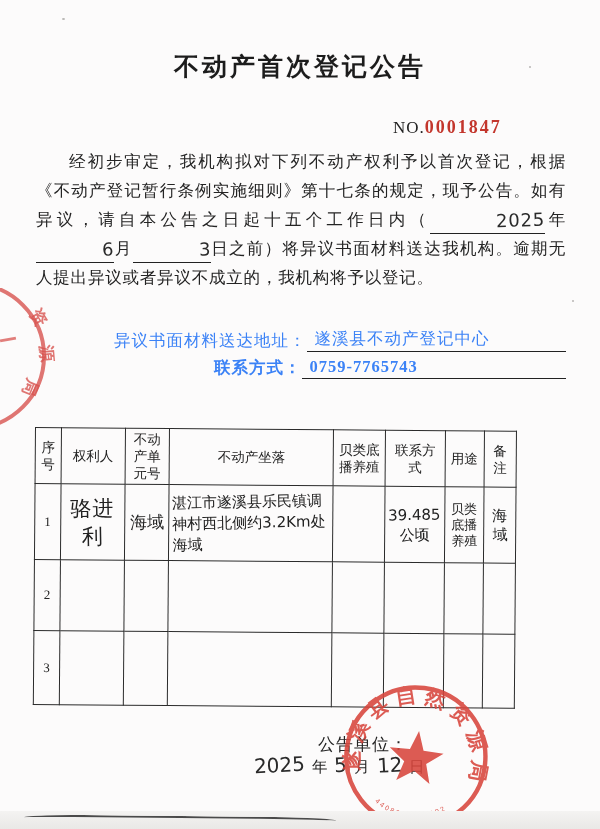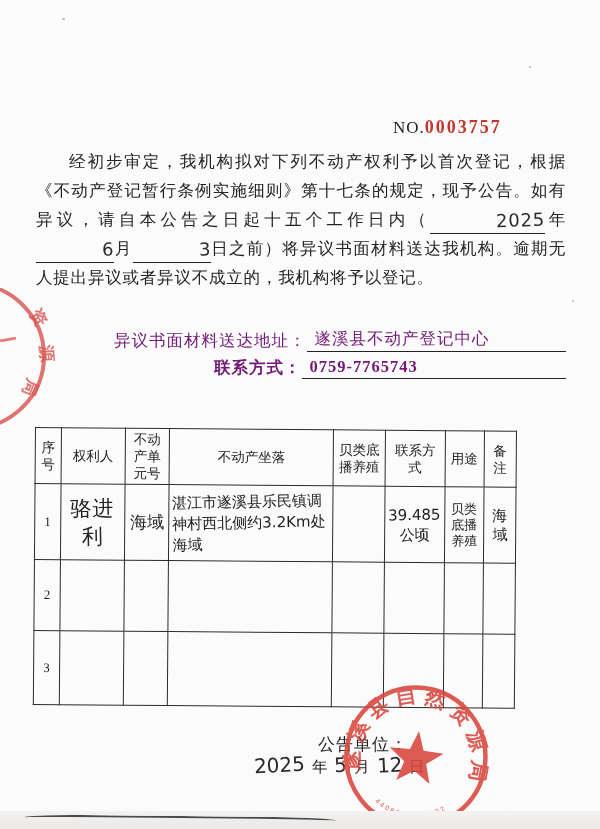--- a/index.html
+++ b/index.html
@@ -35,21 +35,21 @@
   .blank-month { min-width:26px; }
   .blank-day { min-width:22px; }
   .hw {
     font-family:"DejaVu Sans", sans-serif; color:#2a2a2a;
     display:inline-block; transform:rotate(-2deg);
   }
   .blank .hw { font-size:18px; }
   
   .addr-row {
     position:absolute; left:114px; width:452px; display:flex; align-items:flex-end;
-    font-size:16.5px; letter-spacing:1px; color:#701a75;
+    font-size:16.5px; letter-spacing:1px; color:#3b82f6;
   }
   .addr-row.addr { top:328px; }
   .addr-row.contact { top:357px; left:214px; width:352px;font-weight:bold; }
   .addr-row .label { white-space:nowrap; }
   .addr-row .value {
     flex:1; border-bottom:1.6px solid #222; padding:0 4px 1px 8px; white-space:nowrap;
   }
   
   .reg-table {
     position:absolute; top:427px; left:35px; width:482px;
@@ -102,23 +102,24 @@
     position:absolute; left:24px; top:816px; width:312px; height:6px;
     border-top:2.2px solid #4a4a4a; border-radius:50%/6px; transform:rotate(0.6deg);
   }
   .speck { position:absolute; background:#b9b6b4; border-radius:50%; }
 </style>
 </head>
 <body>
 
 <div class="page">
 
+  <div class="doc-title">不动产首次登记公告</div>
 
   <div class="no-line">
-    <span class="no-prefix">NO.</span><span class="no-number">0003757</span>
+    <span class="no-prefix">NO.</span><span class="no-number">0001847</span>
   </div>
 
   <div class="body-para">
     <span>经初步审定，我机构拟对下列不动产权利予以首次登记，根据《不动产登记暂行条例实施细则》第十七条的规定，现予公告。如有异议，请自本公告之日起十五个工作日内（</span><span class="blank blank-year"><span class="hw">2025</span></span><span>年</span><span class="blank blank-month"><span class="hw">6</span></span><span>月</span><span class="blank blank-day"><span class="hw">3</span></span><span>日之前）将异议书面材料送达我机构。逾期无人提出异议或者异议不成立的，我机构将予以登记。</span>
   </div>
 
   <div class="addr-row addr">
     <span class="label">异议书面材料送达地址：</span>
     <span class="value">遂溪县不动产登记中心</span>
   </div>

